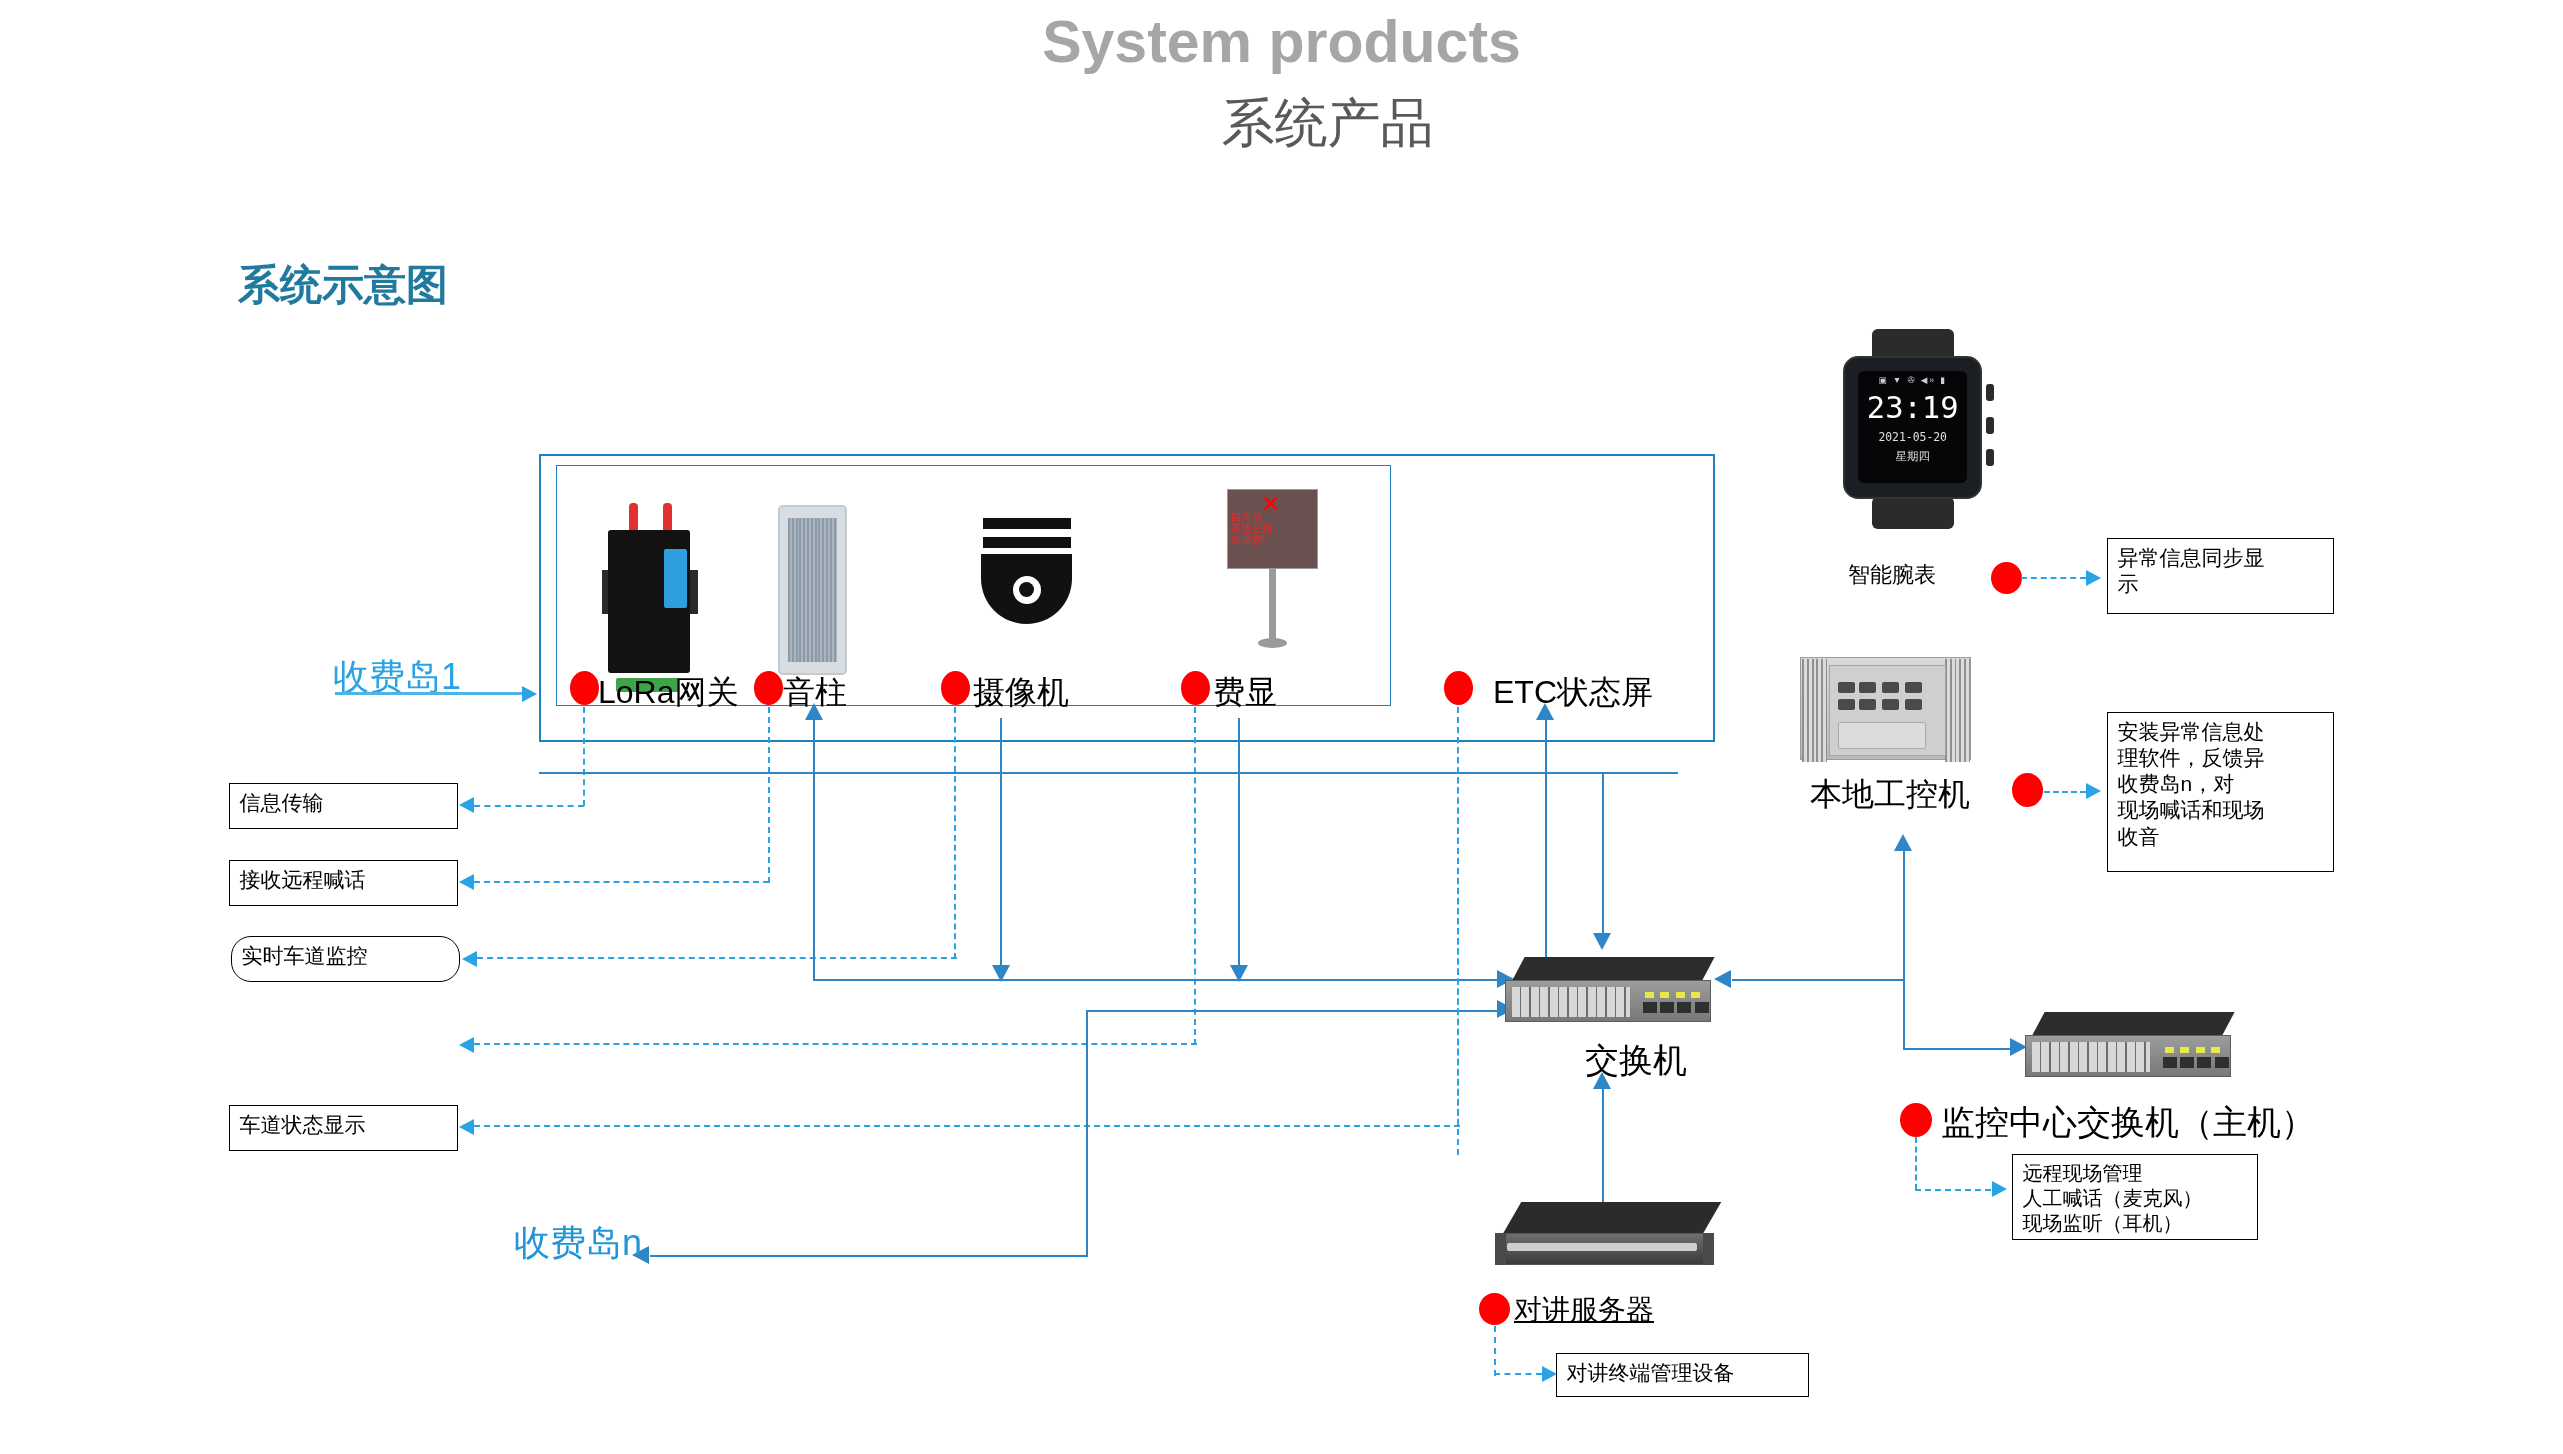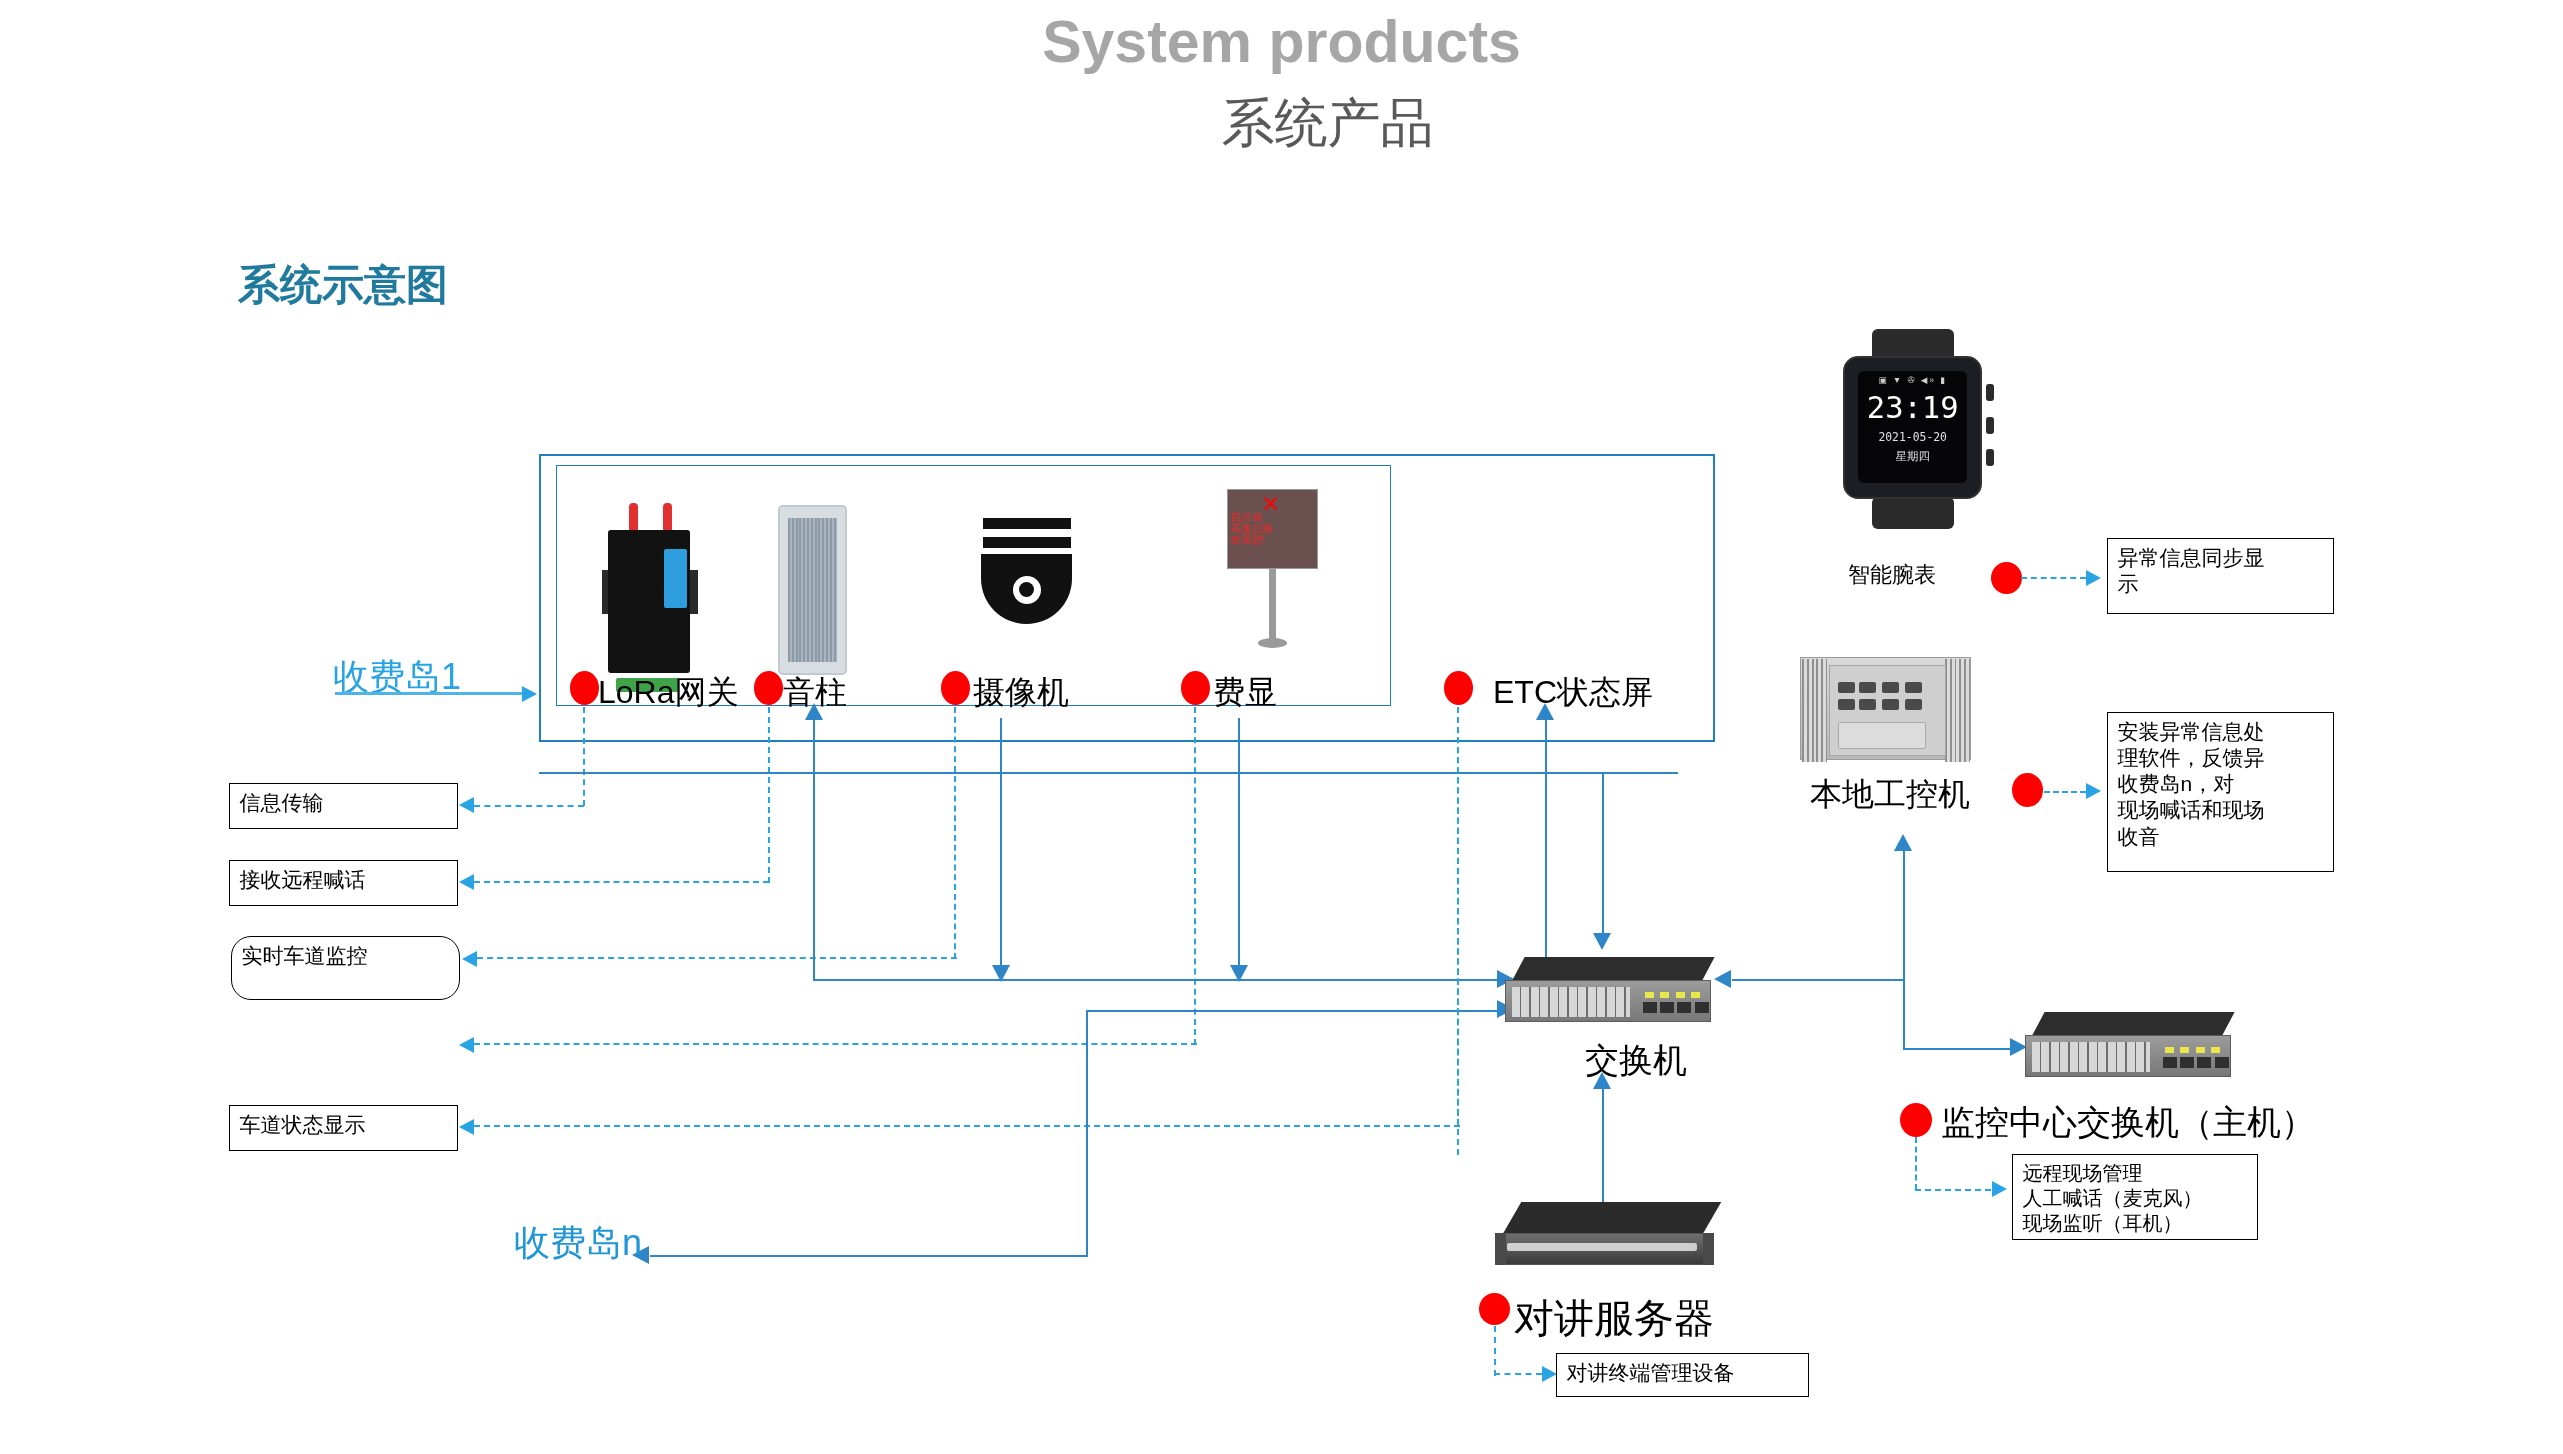--- a/index.html
+++ b/index.html
@@ -177,21 +177,21 @@
 
   <div class="dot" style="left:1444px;top:671px;width:29px;height:34px;"></div>
   <div class="label big" style="left:1493px;top:671px;">ETC状态屏</div>
 
   <div class="box" style="left:229px;top:783px;width:229px;height:46px;">
     <span>信息传输</span>
   </div>
   <div class="box" style="left:229px;top:860px;width:229px;height:46px;">
     <span>接收远程喊话</span>
   </div>
-  <div class="box" style="left:231px;top:936px;width:229px;height:64px;border-radius:20px;">
+  <div class="box" style="left:231px;top:936px;width:229px;height:46px;border-radius:20px;">
     <span>实时车道监控</span>
   </div>
   <div class="box" style="left:229px;top:1105px;width:229px;height:46px;">
     <span>车道状态显示</span>
   </div>
 
   <div class="ar l" style="left:459px;top:797px;"></div>
   <div class="ar l" style="left:459px;top:874px;"></div>
   <div class="ar l" style="left:462px;top:951px;"></div>
   <div class="ar l" style="left:459px;top:1037px;"></div>
@@ -262,21 +262,21 @@
 
   <div class="dev" style="left:1495px;top:1202px;width:229px;height:67px;">
     <div class="srv-top"></div>
     <div class="srv-face">
         <div class="srv-bar"></div>
       </div>
     <div class="srv-ear" style="left:0;"></div>
     <div class="srv-ear" style="left:208px;"></div>
   </div>
   <div class="dot" style="left:1479px;top:1293px;width:30.5px;height:32px;"></div>
-  <div class="label big" style="left:1514px;top:1291px;font-size:40px;">对讲服务器</div>
+  <div class="label big" style="left:1514px;top:1291px;font-size:28px;text-decoration:underline;">对讲服务器</div>
   <div class="dash-v" style="left:1494px;top:1326px;height:50px;"></div>
   <div class="dash-h" style="left:1494px;top:1373px;width:48px;"></div>
   <div class="ar r" style="left:1542px;top:1366px;"></div>
   <div class="box" style="left:1556px;top:1353px;width:253px;height:44px;">
     <span>对讲终端管理设备</span>
   </div>
 
   <div class="dev" style="left:1843px;top:329px;width:145px;height:200px;">
     <div class="watch-strap" style="top:0;"></div>
     <div class="watch-strap" style="top:168px;"></div>

